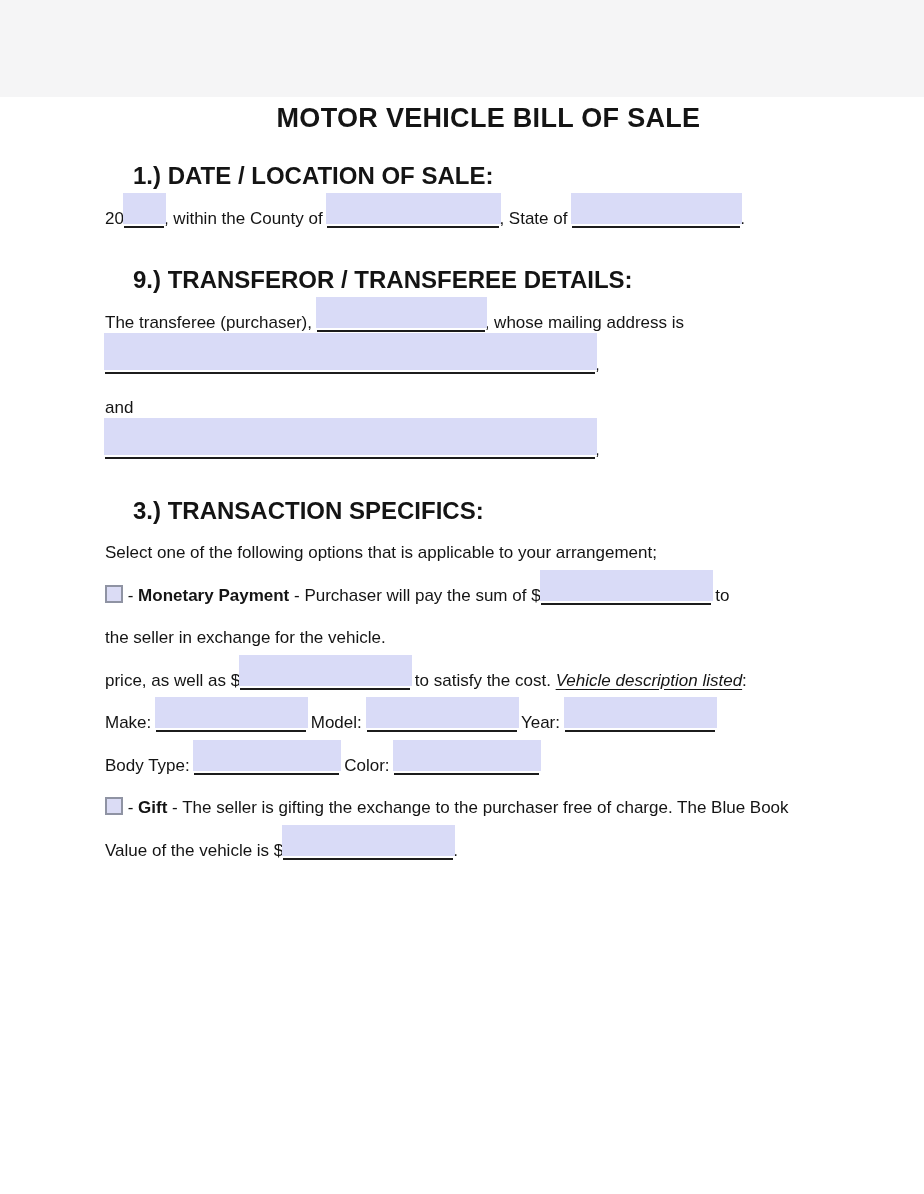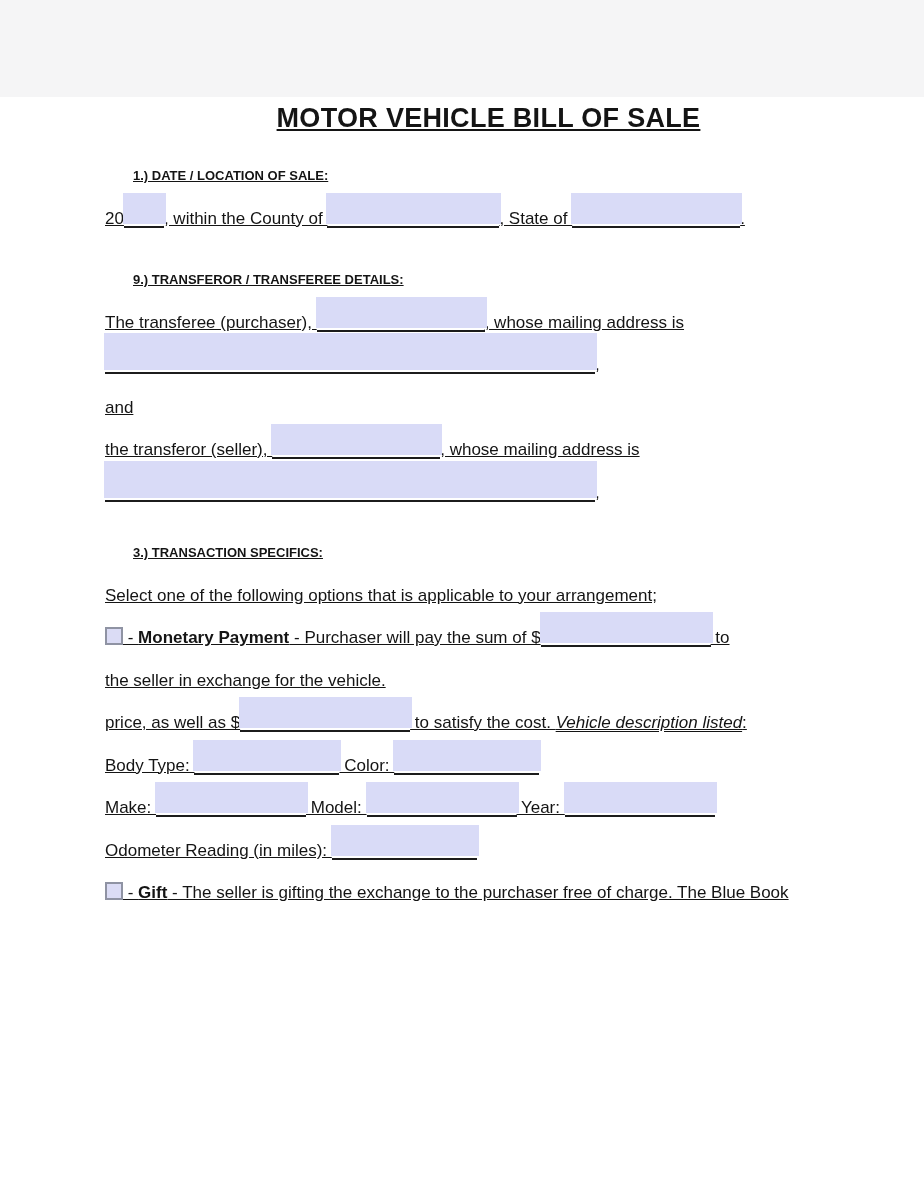--- a/index.html
+++ b/index.html
@@ -10,36 +10,36 @@
   }
   .page {
     position: relative;
     width: 924px;
     height: 1172px;
     background: #ffffff;
     color: #141414;
     font-size: 17px;
     overflow: visible;
   }
-  .content { padding: 0 52px 0 105px; text-decoration: underline; }
+  .content { padding: 0 52px 0 105px; }
   .doc-title {
     margin-top: 97px;
     height: 43px;
     line-height: 43px;
     text-align: center;
     font-size: 27px;
     font-weight: bold;
     letter-spacing: 0.3px;
     white-space: nowrap;
   }
   .h {
     height: 42.5px;
     line-height: 42.5px;
     font-weight: bold;
-    font-size: 13px;
+    font-size: 24px;
     padding-left: 28px;
     white-space: nowrap;
   }
   .mt-h1 { margin-top: 15px; }
   .mt-h2 { margin-top: 19px; }
   .mt-h3 { margin-top: 18px; }
   .line {
     height: 42.5px;
     line-height: 42.5px;
     white-space: nowrap;
@@ -89,32 +89,31 @@
 
     <div class="doc-title">MOTOR VEHICLE BILL OF SALE</div>
 
     <div class="h mt-h1">1.) DATE / LOCATION OF SALE:</div>
     <div class="line"><span>20</span><span class="blank w40"><span class="fill"></span></span><span>, within the County of </span><span class="blank w172"><span class="fill"></span></span><span>, State of </span><span class="blank w168"><span class="fill"></span></span><span>.</span></div>
 
     <div class="h mt-h2">9.) TRANSFEROR / TRANSFEREE DETAILS:</div>
     <div class="line"><span>The transferee (purchaser), </span><span class="blank w168"><span class="fill"></span></span><span>, whose mailing address is</span></div>
     <div class="line"><span class="blank tall w490"><span class="fill"></span></span><span>,</span></div>
     <div class="line"><span>and</span></div>
-    <div class="line"><span>the transferor (seller), </span><span class="blank w168"><span class="fill"></span></span><span>, whose mailing address is</span></div>
     <div class="line"><span class="blank tall w490"><span class="fill"></span></span><span>,</span></div>
 
     <div class="h mt-h3">3.) TRANSACTION SPECIFICS:</div>
     <div class="line"><span>Select one of the following options that is applicable to your arrangement;</span></div>
 
     <div class="line"><span class="cb"></span><span> - </span><b>Monetary Payment</b><span> - Purchaser will pay the sum of $</span><span class="blank w170"><span class="fill"></span></span><span> to</span></div>
     <div class="line"><span>the seller in exchange for the vehicle.</span></div>
 
     <div class="line"><span>price, as well as $</span><span class="blank w170"><span class="fill"></span></span><span> to satisfy the cost. </span><span class="it-ul">Vehicle description listed</span><span>:</span></div>
 
+    <div class="line"><span>Make: </span><span class="blank w150"><span class="fill"></span></span><span> Model: </span><span class="blank w150"><span class="fill"></span></span><span> Year: </span><span class="blank w150"><span class="fill"></span></span></div>
     <div class="line"><span>Body Type: </span><span class="blank w145"><span class="fill"></span></span><span> Color: </span><span class="blank w145"><span class="fill"></span></span></div>
-    <div class="line"><span>Make: </span><span class="blank w150"><span class="fill"></span></span><span> Model: </span><span class="blank w150"><span class="fill"></span></span><span> Year: </span><span class="blank w150"><span class="fill"></span></span></div>
-    <div class="line"><span>Odometer Reading (in miles): </span><span class="blank w145"><span class="fill"></span></span></div>
 
     <div class="line"><span class="cb"></span><span> - </span><b>Gift</b><span> - The seller is gifting the exchange to the purchaser free of charge. The Blue Book</span></div>
+    <div class="line"><span>Value of the vehicle is $</span><span class="blank w170"><span class="fill"></span></span><span>.</span></div>
 
   </div>
 
 </div>
 
 </body></html>

